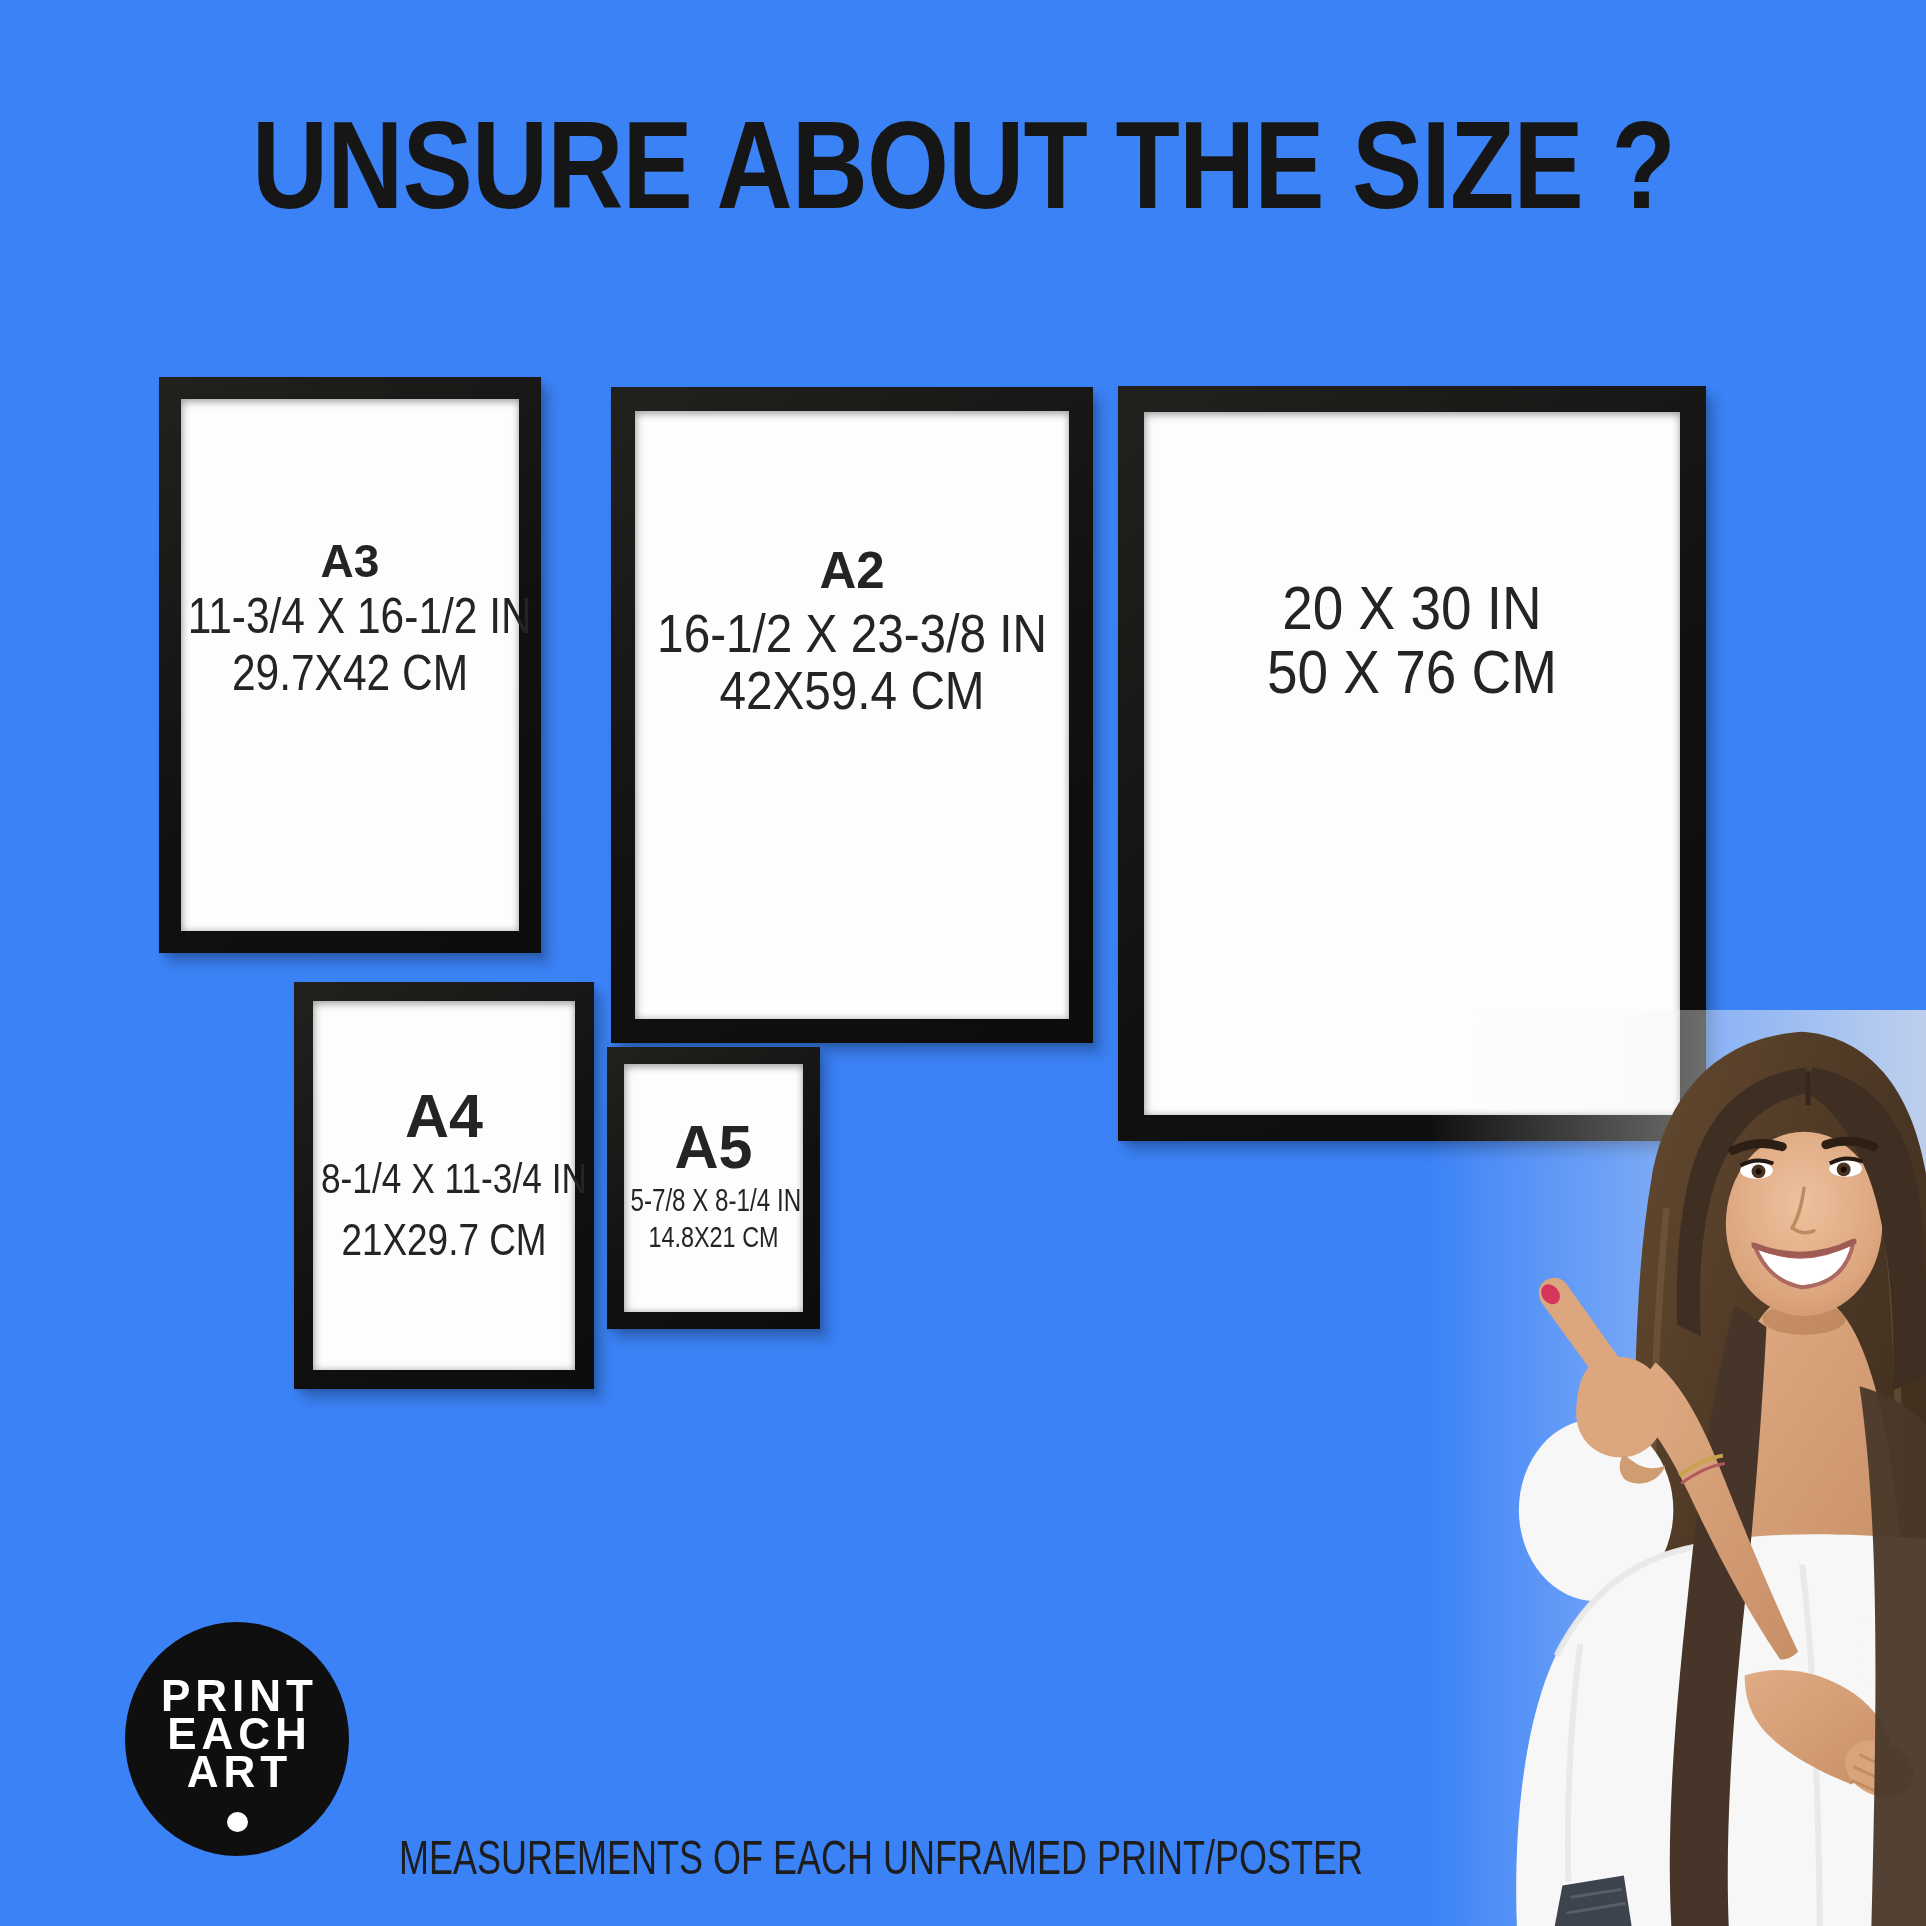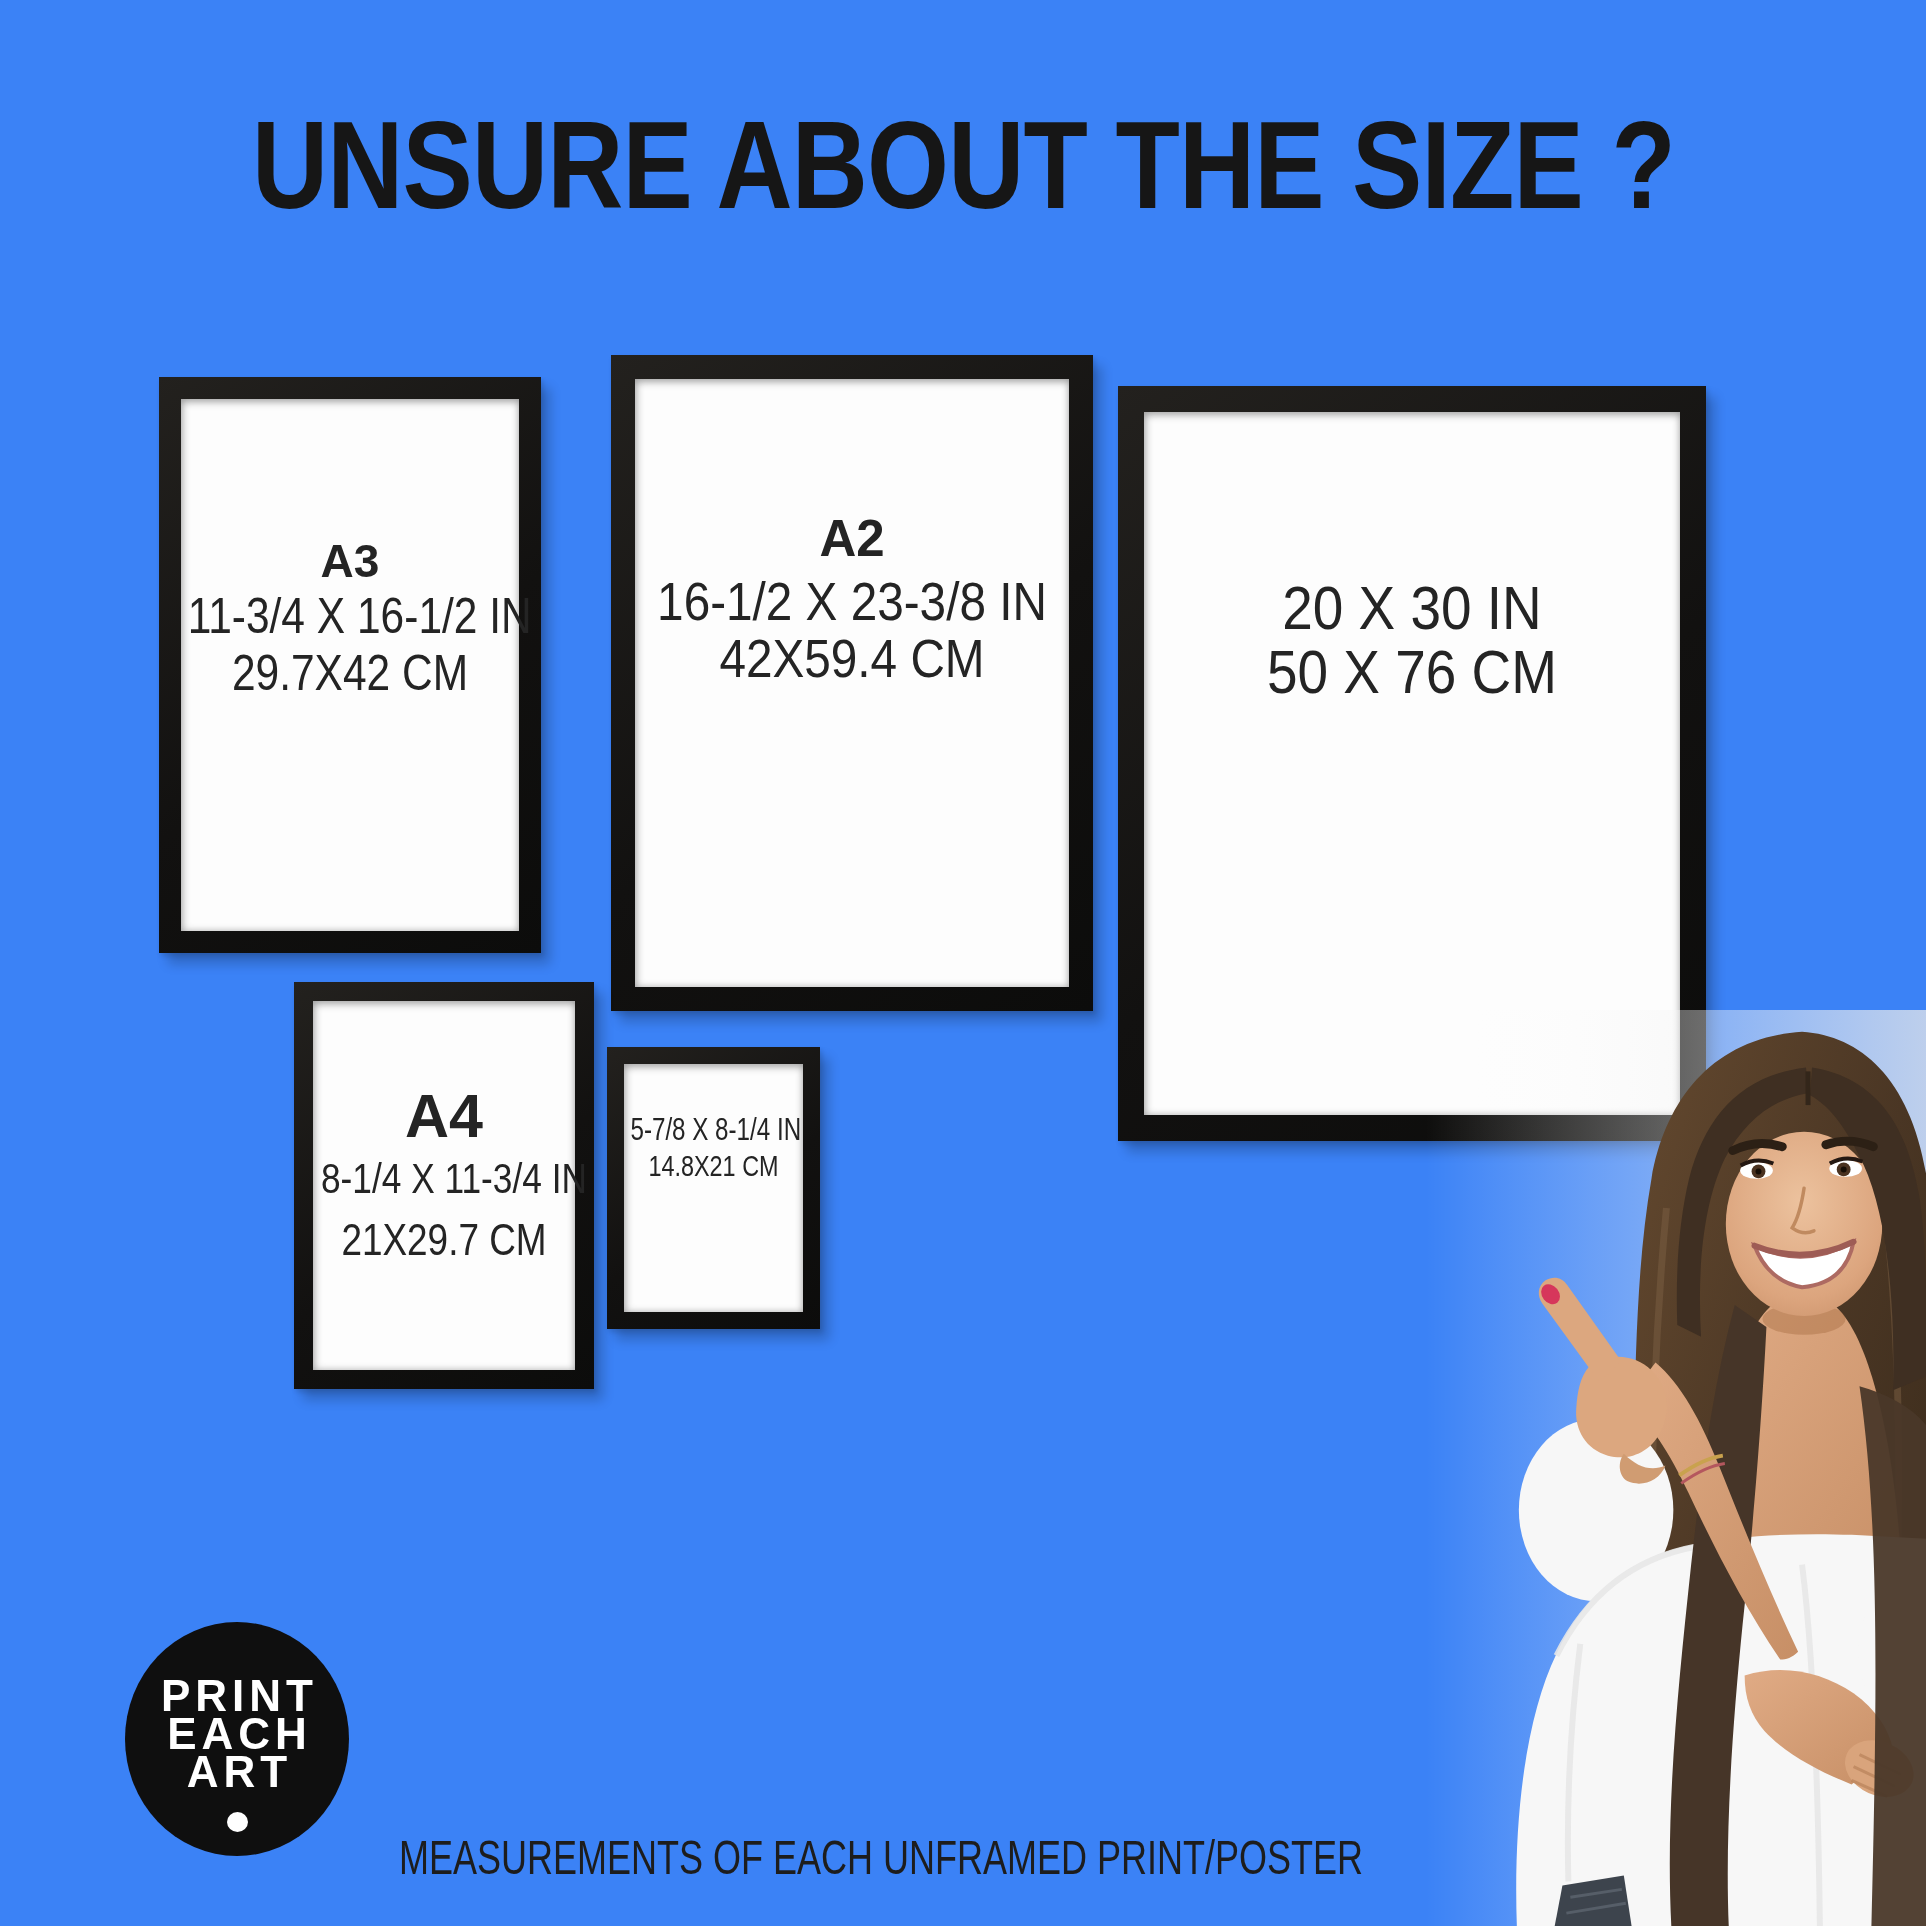--- a/index.html
+++ b/index.html
@@ -23,21 +23,21 @@
     position:absolute;background:#fdfdfd;
     box-shadow:inset 0 4px 7px rgba(0,0,0,.25), inset 4px 0 7px rgba(0,0,0,.12), inset -2px -2px 6px rgba(0,0,0,.10);
   }
   .ftext{position:absolute;left:0;right:0;text-align:center;color:#242424;}
   .ftext .dims{transform-origin:center top;white-space:nowrap;}
   .f-a3{left:159px;top:377px;width:382px;height:576px;}
   .f-a3 .mat{left:22px;top:22px;right:22px;bottom:22px;}
   .f-a3 .ftext{top:158px;}
   .f-a3 .label{font-size:46px;line-height:53px;font-weight:700;}
   .f-a3 .dims{font-size:50px;line-height:57px;transform:scaleX(.85);}
-  .f-a2{left:611px;top:355px;width:482px;height:656px;}
+  .f-a2{left:611px;top:387px;width:482px;height:656px;}
   .f-a2 .mat{left:24px;top:24px;right:24px;bottom:24px;}
   .f-a2 .ftext{top:149px;}
   .f-a2 .label{font-size:51px;line-height:69px;font-weight:700;}
   .f-a2 .dims{font-size:53px;line-height:57px;transform:scaleX(.9);}
   .f-2030{left:1118px;top:386px;width:588px;height:755px;}
   .f-2030 .mat{left:26px;top:26px;right:26px;bottom:26px;}
   .f-2030 .ftext{top:190px;}
   .f-2030 .dims{font-size:61px;line-height:64px;transform:scaleX(.9);}
   .f-a4{left:294px;top:982px;width:300px;height:407px;}
   .f-a4 .mat{left:19px;top:19px;right:19px;bottom:19px;}
@@ -113,20 +113,21 @@
       <div class="dims">
         <div class="in">8-1/4 X 11-3/4 IN</div>
         <div class="cm">21X29.7 CM</div>
       </div>
     </div>
   </div>
 
   <div class="frame f-a5">
     <div class="mat"></div>
     <div class="ftext">
+      <div class="label">A5</div>
       <div class="dims">
         <div class="in">5-7/8 X 8-1/4 IN</div>
         <div class="cm">14.8X21 CM</div>
       </div>
     </div>
   </div>
 
   <svg class="model" viewBox="0 0 546 926" xmlns="http://www.w3.org/2000/svg">
     <defs>
       <linearGradient id="bgGrad" x1="0" y1="0" x2="1" y2="0">

